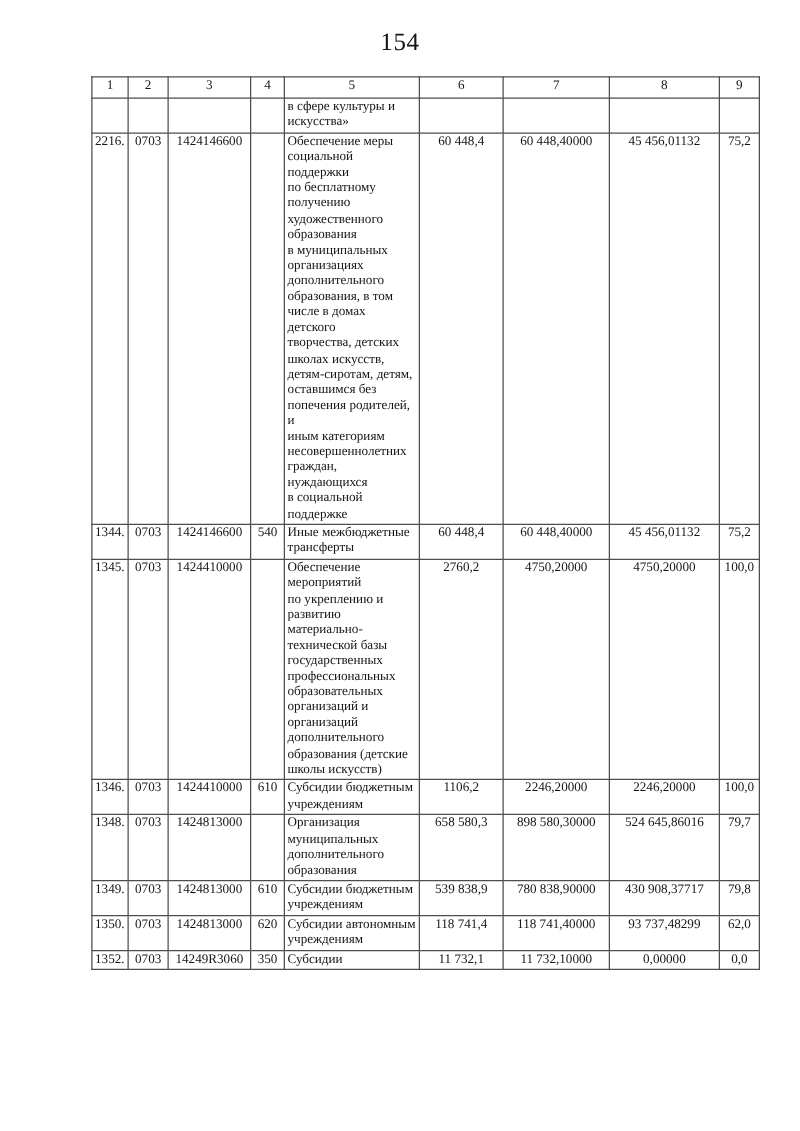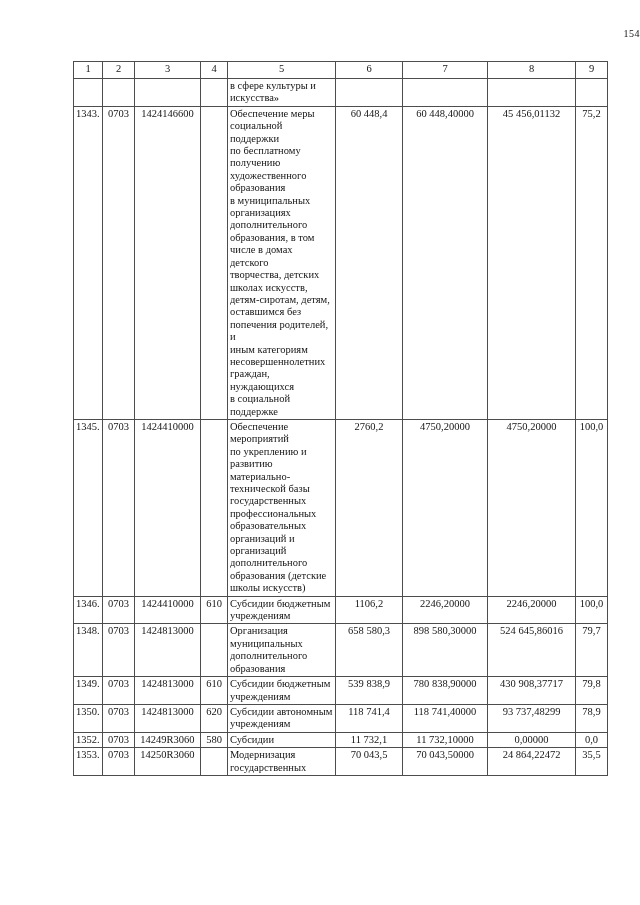--- a/index.html
+++ b/index.html
@@ -12,22 +12,22 @@
     font-family: "Liberation Serif", "DejaVu Serif", serif;
     color: #151515;
   }
   .page {
     position: relative;
     width: 640px;
     height: 905px;
   }
   .page-number {
     padding-top: 26px;
-    text-align: right;
-    font-size: 10px;
+    text-align: center;
+    font-size: 20px;
     line-height: 16px;
     letter-spacing: 0.5px;
   }
   table.budget-table {
     border-collapse: collapse;
     table-layout: fixed;
     margin: 19px 0 0 73px;
     width: 534px;
   }
   table.budget-table td {
@@ -88,21 +88,21 @@
           <td class="center"></td>
           <td class="center"></td>
           <td class="left desc">в сфере культуры и
 искусства»</td>
           <td class="center"></td>
           <td class="center"></td>
           <td class="center"></td>
           <td class="center"></td>
         </tr>
         <tr>
-          <td class="left">1343.</td>
+          <td class="left">2216.</td>
           <td class="center">0703</td>
           <td class="center">1424146600</td>
           <td class="center"></td>
           <td class="left desc">Обеспечение меры
 социальной поддержки
 по бесплатному
 получению
 художественного
 образования
 в муниципальных
@@ -119,20 +119,32 @@
 несовершеннолетних
 граждан, нуждающихся
 в социальной
 поддержке</td>
           <td class="center">60 448,4</td>
           <td class="center">60 448,40000</td>
           <td class="center">45 456,01132</td>
           <td class="center">75,2</td>
         </tr>
         <tr>
+          <td class="left">1344.</td>
+          <td class="center">0703</td>
+          <td class="center">1424146600</td>
+          <td class="center">540</td>
+          <td class="left desc">Иные межбюджетные
+трансферты</td>
+          <td class="center">60 448,4</td>
+          <td class="center">60 448,40000</td>
+          <td class="center">45 456,01132</td>
+          <td class="center">75,2</td>
+        </tr>
+        <tr>
           <td class="left">1345.</td>
           <td class="center">0703</td>
           <td class="center">1424410000</td>
           <td class="center"></td>
           <td class="left desc">Обеспечение
 мероприятий
 по укреплению и
 развитию материально-
 технической базы
 государственных
@@ -189,40 +201,28 @@
         <tr>
           <td class="left">1350.</td>
           <td class="center">0703</td>
           <td class="center">1424813000</td>
           <td class="center">620</td>
           <td class="left desc">Субсидии автономным
 учреждениям</td>
           <td class="center">118 741,4</td>
           <td class="center">118 741,40000</td>
           <td class="center">93 737,48299</td>
-          <td class="center">78,9</td>
+          <td class="center">62,0</td>
         </tr>
         <tr>
           <td class="left">1352.</td>
           <td class="center">0703</td>
           <td class="center">14249R3060</td>
-          <td class="center">580</td>
+          <td class="center">350</td>
           <td class="left desc">Субсидии</td>
           <td class="center">11 732,1</td>
           <td class="center">11 732,10000</td>
           <td class="center">0,00000</td>
           <td class="center">0,0</td>
         </tr>
-        <tr>
-          <td class="left">1353.</td>
-          <td class="center">0703</td>
-          <td class="center">14250R3060</td>
-          <td class="center"></td>
-          <td class="left desc">Модернизация
-государственных</td>
-          <td class="center">70 043,5</td>
-          <td class="center">70 043,50000</td>
-          <td class="center">24 864,22472</td>
-          <td class="center">35,5</td>
-        </tr>
       </tbody>
   </table>
 </div>
 
 </body></html>

